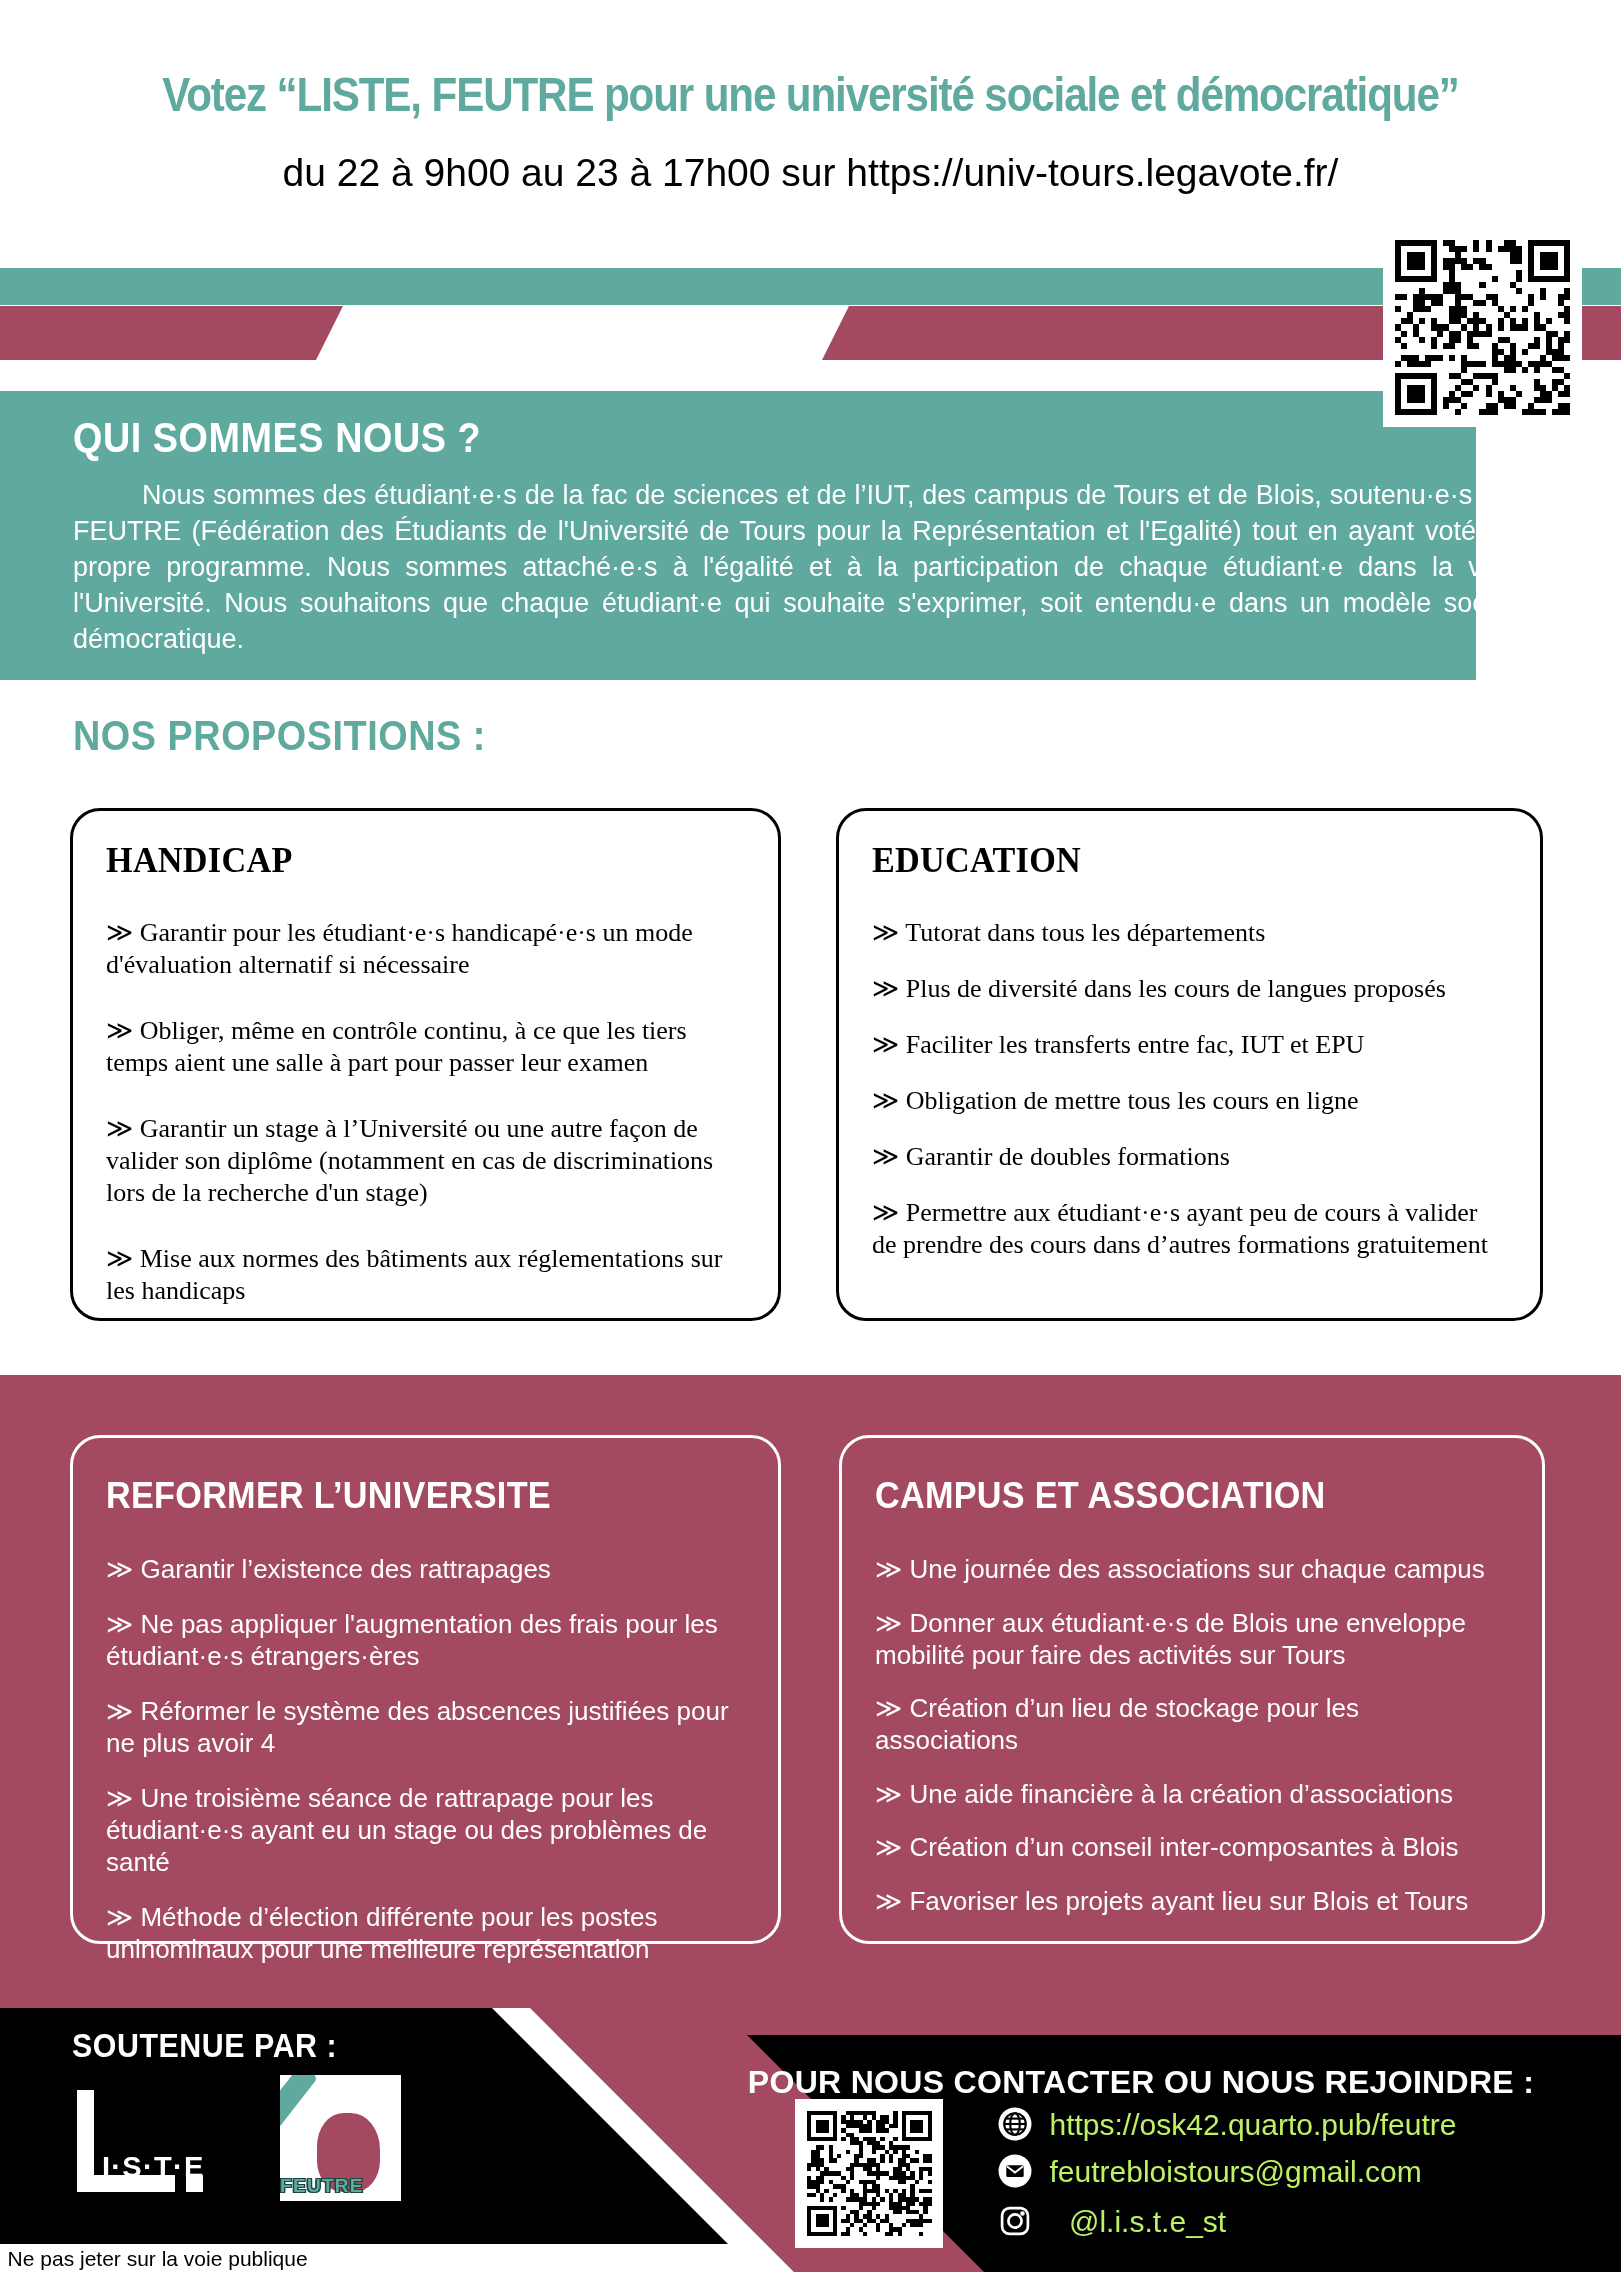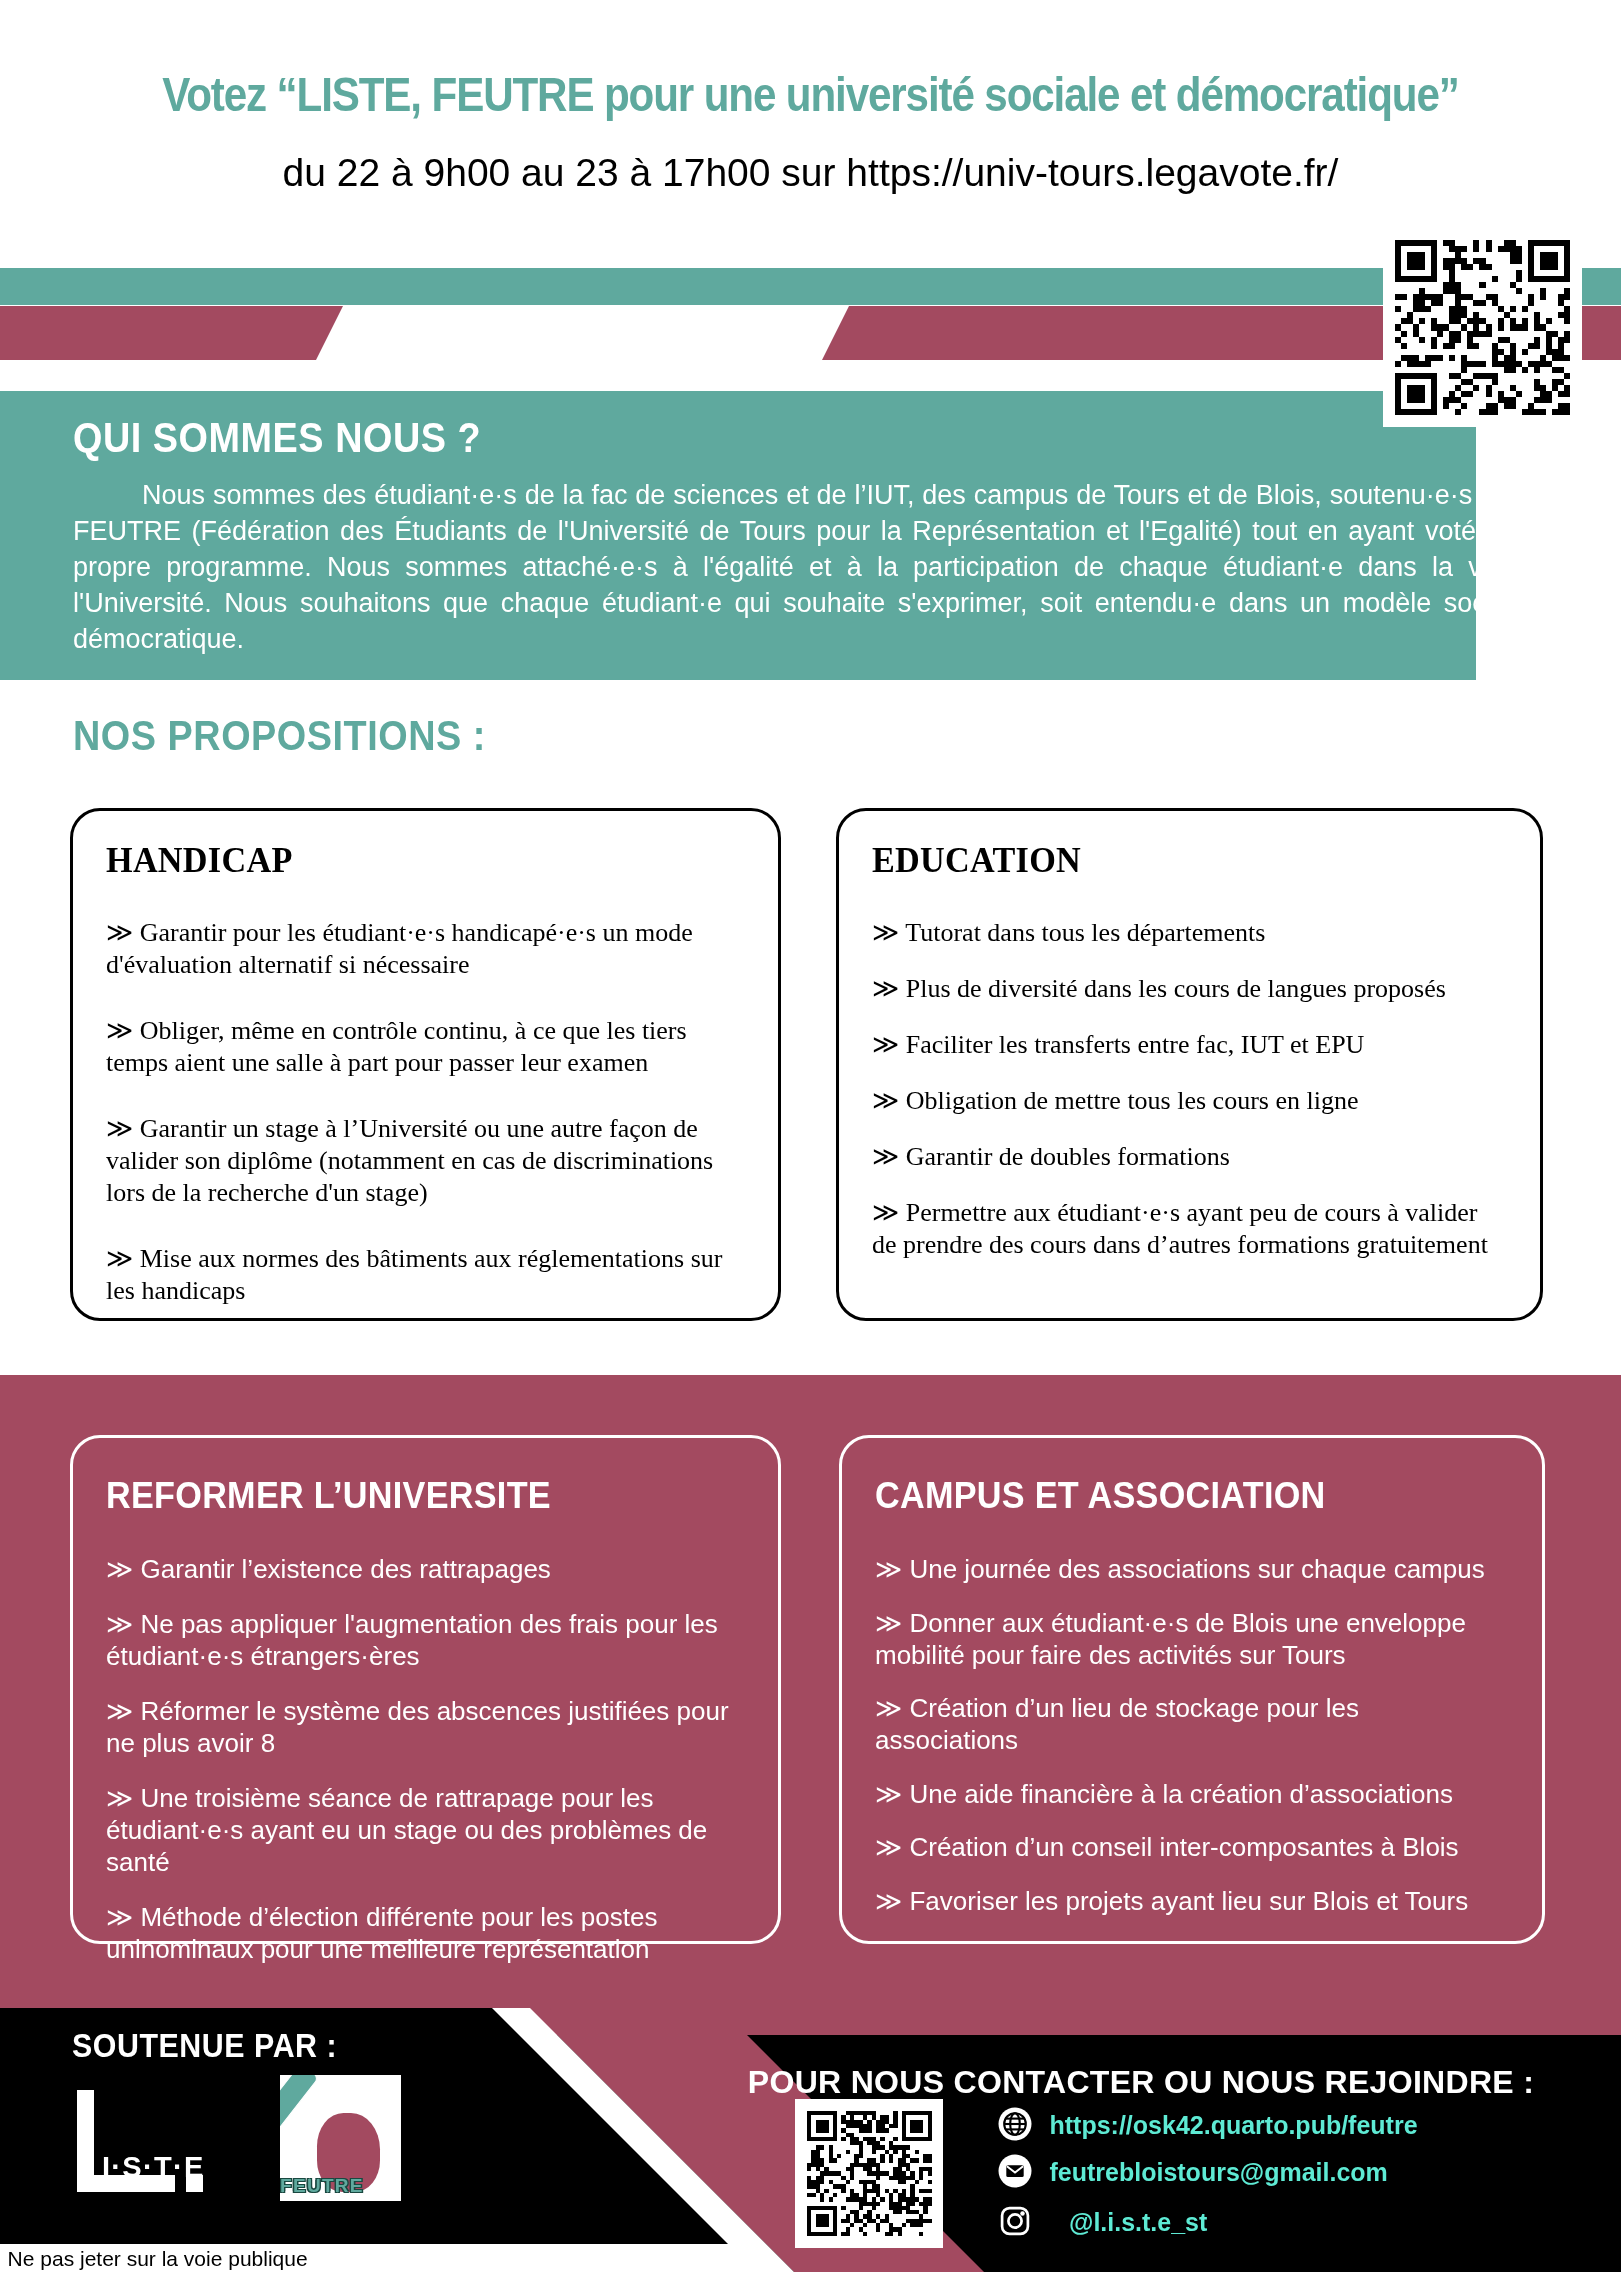--- a/index.html
+++ b/index.html
@@ -101,21 +101,21 @@
   .feutre-text{position:absolute; left:0; bottom:3.8px; width:100%; text-align:left;
     color:var(--teal); font-size:19px; font-weight:bold; letter-spacing:1.3px;
     text-shadow:-1.3px -1.3px 0 #194840, 1.3px -1.3px 0 #194840, -1.3px 1.3px 0 #194840, 1.3px 1.3px 0 #194840;}
 
   .contact-heading{position:absolute; left:730px; top:56px; width:822px; text-align:center;
     color:#fff; font-size:32px; font-weight:bold; letter-spacing:0.3px; white-space:nowrap;}
   .qr-bottom-box{position:absolute; left:795px; top:91px; width:148px; height:149px; background:#fff;
     display:flex; align-items:center; justify-content:center;}
   .contact-row{position:absolute; left:997px; display:flex; align-items:center; gap:16.5px;}
   .contact-row-0{top:98px;} .contact-row-1{top:145px;} .contact-row-2{top:195px;gap:36px;}
-  .contact-text{color:#5eead4; font-size:25px; white-space:nowrap;font-weight:bold;}
+  .contact-text{color:#bef264; font-size:30px; white-space:nowrap;}
   .contact-icon{width:36px; height:36px; flex:0 0 auto;}
 
   .qr-svg{display:block;}
 </style>
 </head>
 <body>
 
 <div class="poster">
 
   <div class="abs top-title">Votez “LISTE, FEUTRE pour une université sociale et démocratique”</div>
@@ -434,21 +434,21 @@
         <div class="card-item">≫ Obligation de mettre tous les cours en ligne</div>
         <div class="card-item">≫ Garantir de doubles formations</div>
         <div class="card-item">≫ Permettre aux étudiant·e·s ayant peu de cours à valider de prendre des cours dans d’autres formations gratuitement</div>
       </div>
     </div>
   <div class="card card-dark" id="card-2" data-card-index="2">
       <div class="card-title">REFORMER L’UNIVERSITE</div>
       <div class="card-items">
         <div class="card-item">≫ Garantir l’existence des rattrapages</div>
         <div class="card-item">≫ Ne pas appliquer l'augmentation des frais pour les étudiant·e·s étrangers·ères</div>
-        <div class="card-item">≫ Réformer le système des abscences justifiées pour ne plus avoir 8</div>
+        <div class="card-item">≫ Réformer le système des abscences justifiées pour ne plus avoir 4</div>
         <div class="card-item">≫ Une troisième séance de rattrapage pour les étudiant·e·s ayant eu un stage ou des problèmes de santé</div>
         <div class="card-item">≫ Méthode d’élection différente pour les postes uninominaux pour une meilleure représentation</div>
       </div>
     </div>
   <div class="card card-dark" id="card-3" data-card-index="3">
       <div class="card-title">CAMPUS ET ASSOCIATION</div>
       <div class="card-items">
         <div class="card-item">≫ Une journée des associations sur chaque campus</div>
         <div class="card-item">≫ Donner aux étudiant·e·s de Blois une enveloppe mobilité pour faire des activités sur Tours</div>
         <div class="card-item">≫ Création d’un lieu de stockage pour les associations</div>

